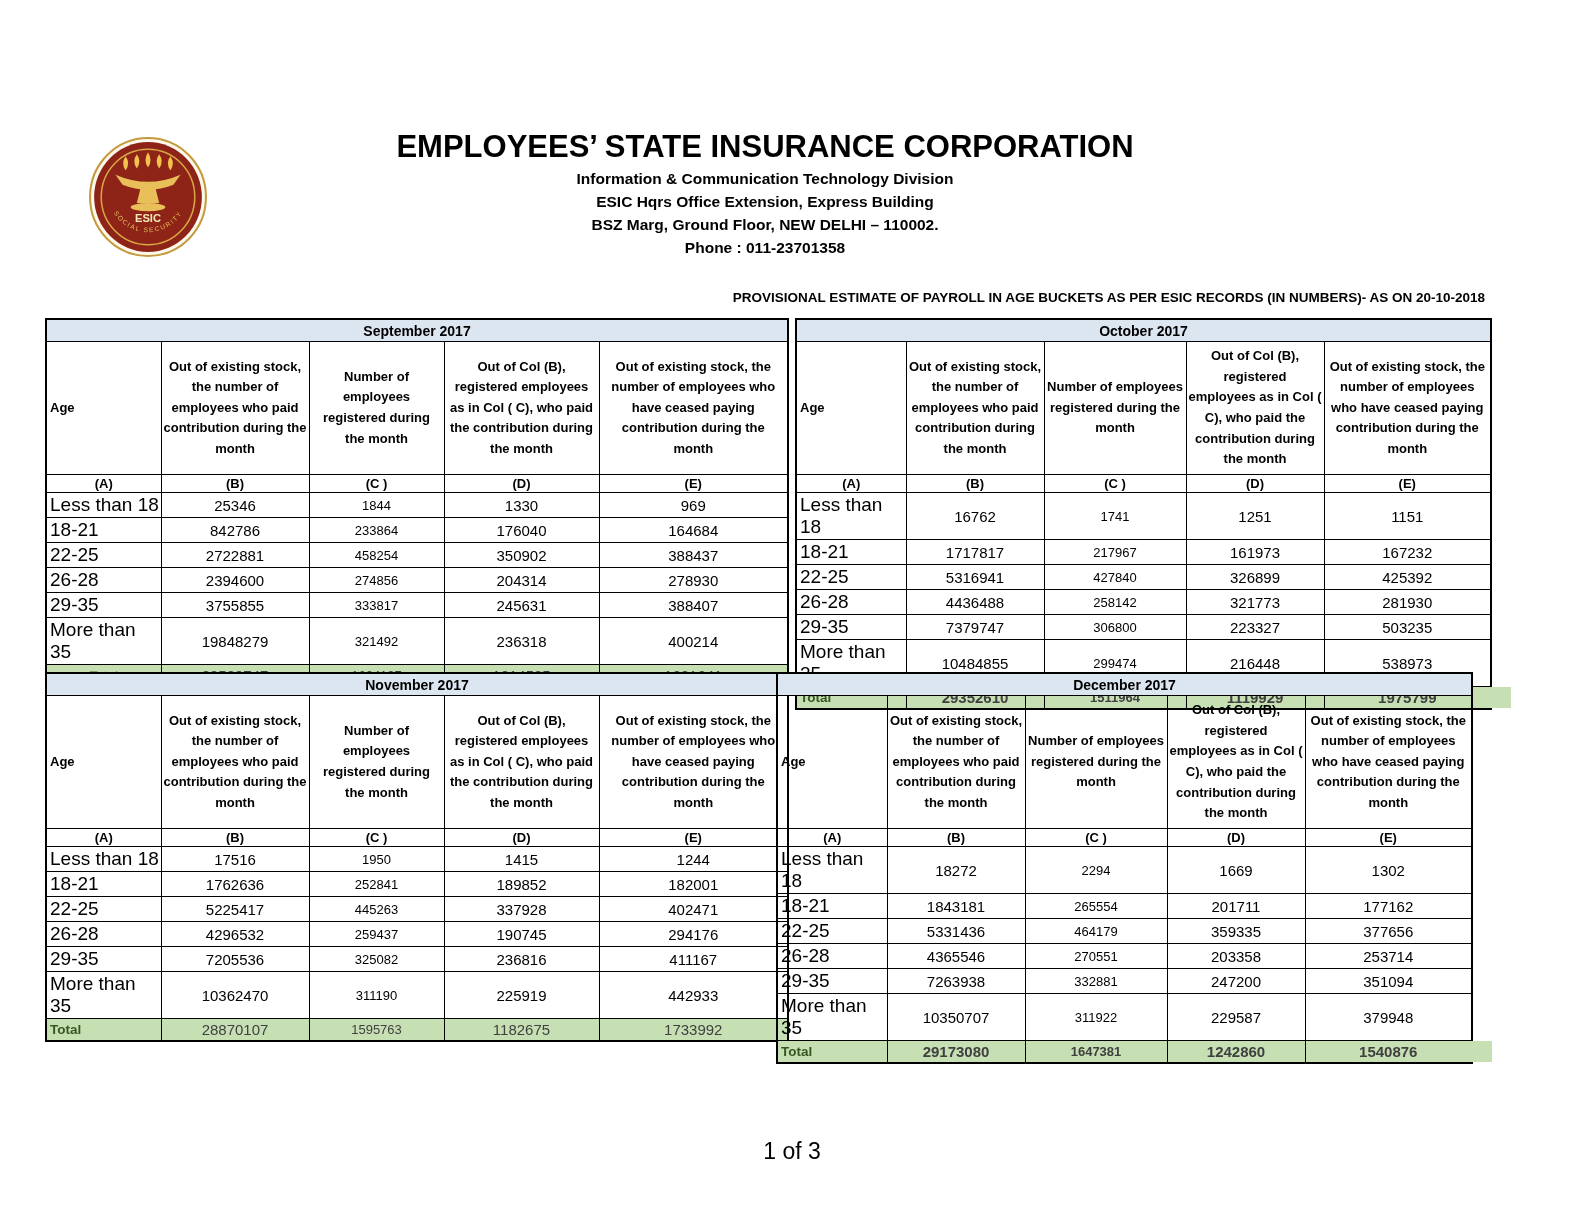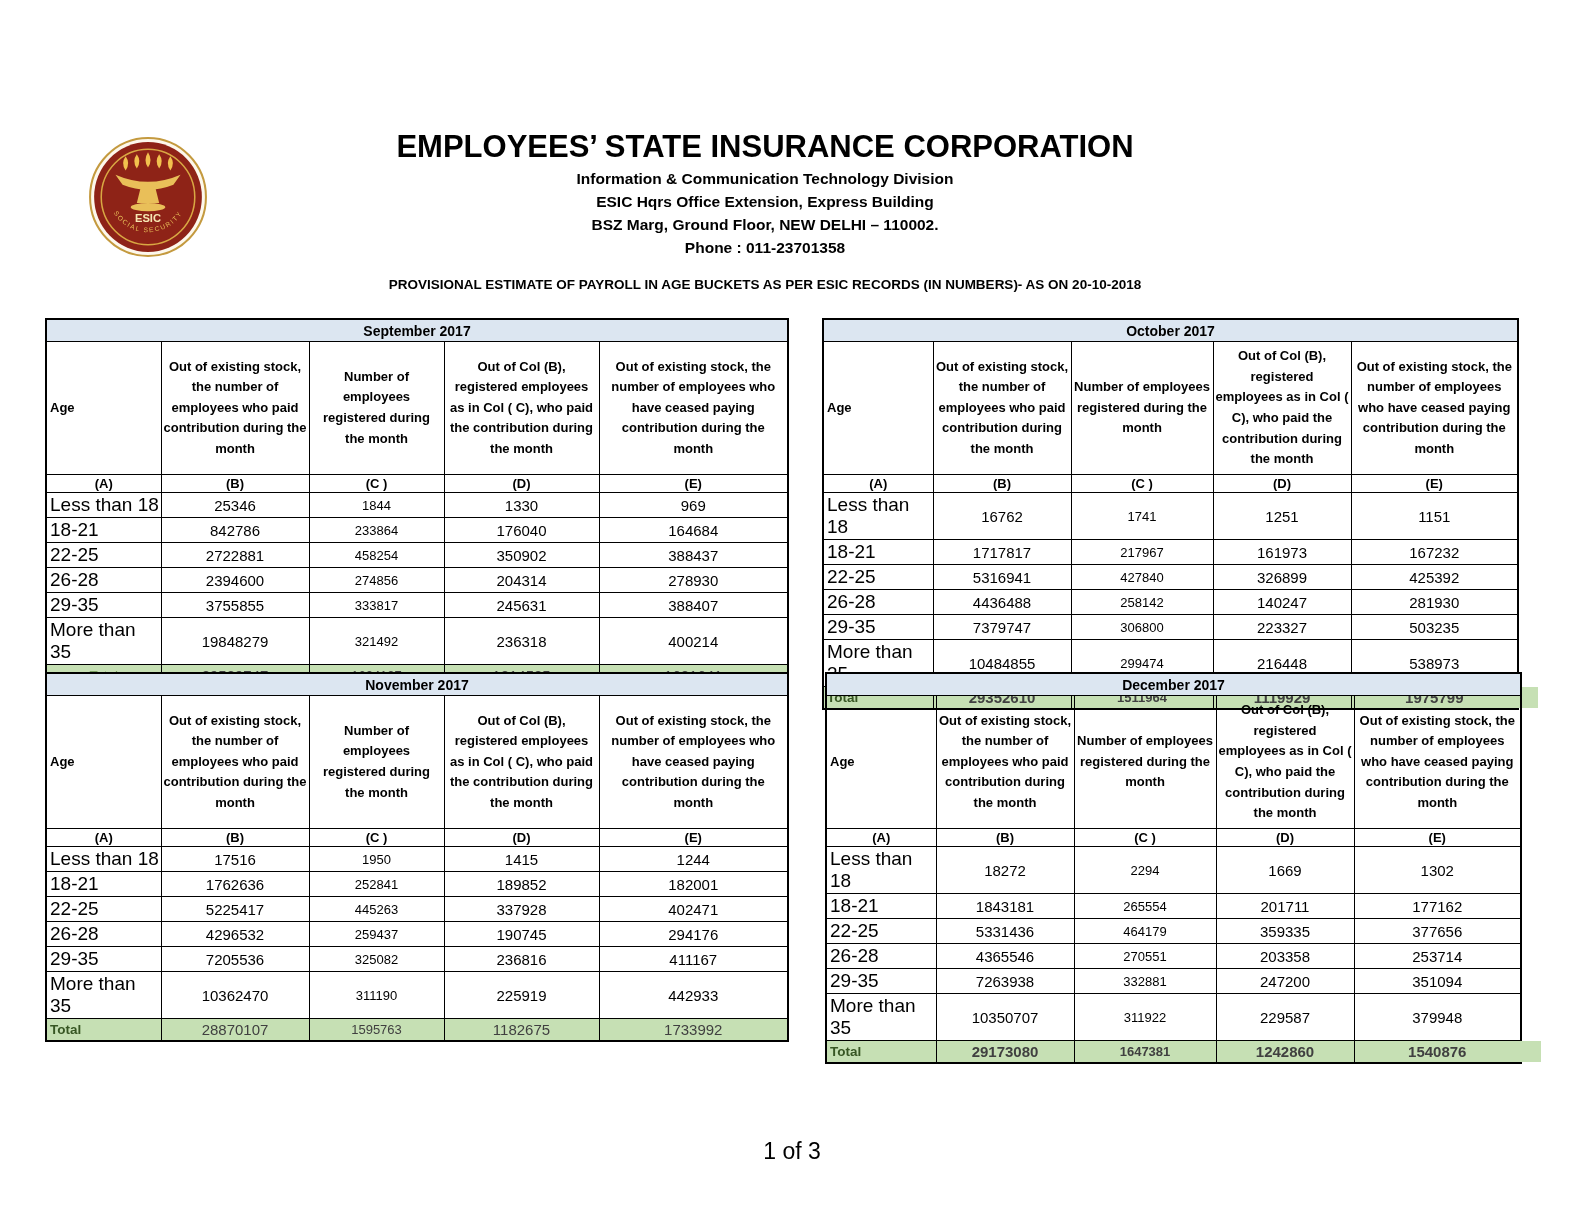--- a/index.html
+++ b/index.html
@@ -5,28 +5,28 @@
   html,body{margin:0;padding:0;background:#ffffff;}
   body{width:1584px;height:1224px;position:relative;font-family:"Liberation Sans",sans-serif;color:#000;overflow:hidden;}
   .page{position:absolute;inset:0;background:#fff;}
 
   
   .logo-wrap{position:absolute;left:86px;top:136px;width:124px;height:122px;}
   .hdr-block{position:absolute;left:45px;top:128px;width:1440px;text-align:center;}
   .doc-title{font-size:31px;font-weight:bold;letter-spacing:0px;line-height:38px;}
   .sub-line{font-size:15.5px;font-weight:bold;line-height:23px;}
   .sub-lines{margin-top:1px;}
-  .report-title{position:absolute;left:45px;top:277px;width:1440px;text-align:center;font-size:13.5px;font-weight:bold;}
+  .report-title{position:absolute;left:45px;top:290px;width:1440px;text-align:right;font-size:13.5px;font-weight:bold;}
 
   
   .tbl-wrap{position:absolute;}
   .tw-1{left:45px;top:318px;width:742px;}
-  .tw-2{left:795px;top:318px;width:695px;margin-left:27px;}
+  .tw-2{left:795px;top:318px;width:695px;}
   .tw-3{left:45px;top:672px;width:742px;}
-  .tw-4{left:809px;top:672px;width:695px;padding-left:16px;}
+  .tw-4{left:760px;top:672px;width:695px;padding-left:16px;}
 
   .esic-table{border-collapse:collapse;table-layout:fixed;width:100%;border:2px solid #000;}
   .esic-table td{border:1.5px solid #000;overflow:hidden;vertical-align:middle;}
   .month-cell{background:#dce6f1;font-weight:bold;text-align:center;font-size:14px;height:19px;border-bottom-width:2.5px;}
   .colhead{font-weight:bold;text-align:center;font-size:13px;line-height:1.58;height:126px;padding:3px 2px;}
   .colhead.c0{text-align:left;padding-left:3px;}
   .letter{font-weight:bold;text-align:center;font-size:13px;height:15px;border-bottom-width:2.5px;}
   .age{font-size:19px;text-align:left;padding-left:3px;height:20px;}
   .num{text-align:center;font-size:15px;height:20px;}
   .num.n1{font-size:13px;}
@@ -209,21 +209,21 @@
             <td class="age">22-25</td>
             <td class="num n0">5316941</td>
             <td class="num n1">427840</td>
             <td class="num n2">326899</td>
             <td class="num n3">425392</td>
           </tr>
           <tr class="data-row">
             <td class="age">26-28</td>
             <td class="num n0">4436488</td>
             <td class="num n1">258142</td>
-            <td class="num n2">140247</td>
+            <td class="num n2">321773</td>
             <td class="num n3">281930</td>
           </tr>
           <tr class="data-row">
             <td class="age">29-35</td>
             <td class="num n0">7379747</td>
             <td class="num n1">306800</td>
             <td class="num n2">223327</td>
             <td class="num n3">503235</td>
           </tr>
           <tr class="data-row">

